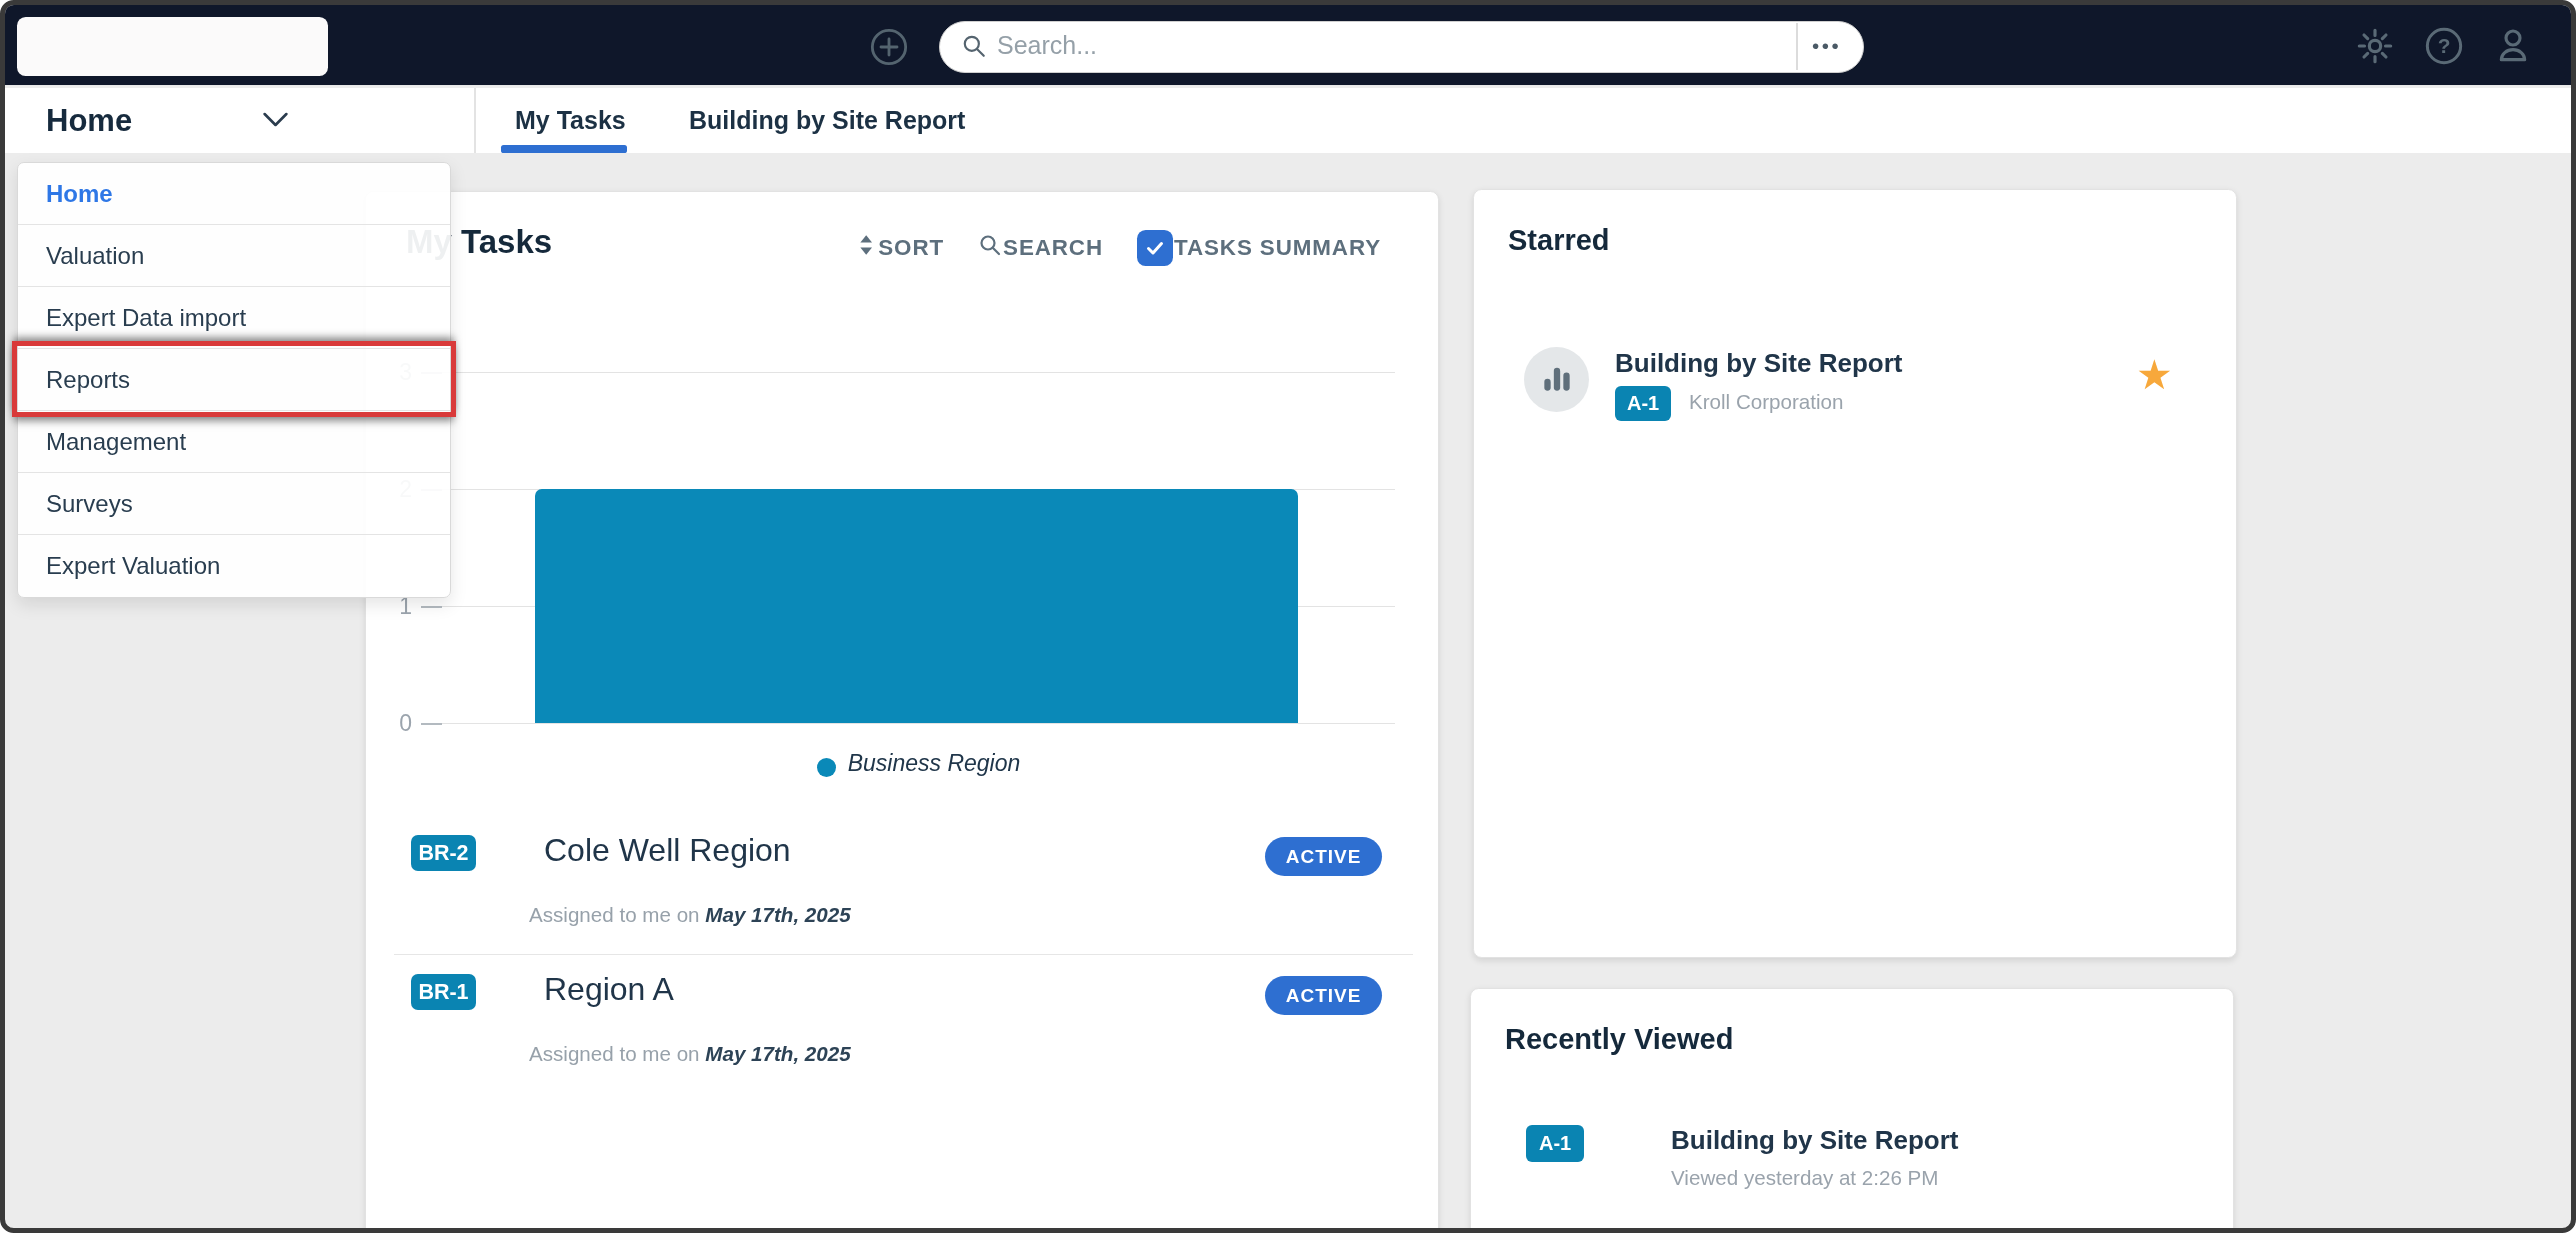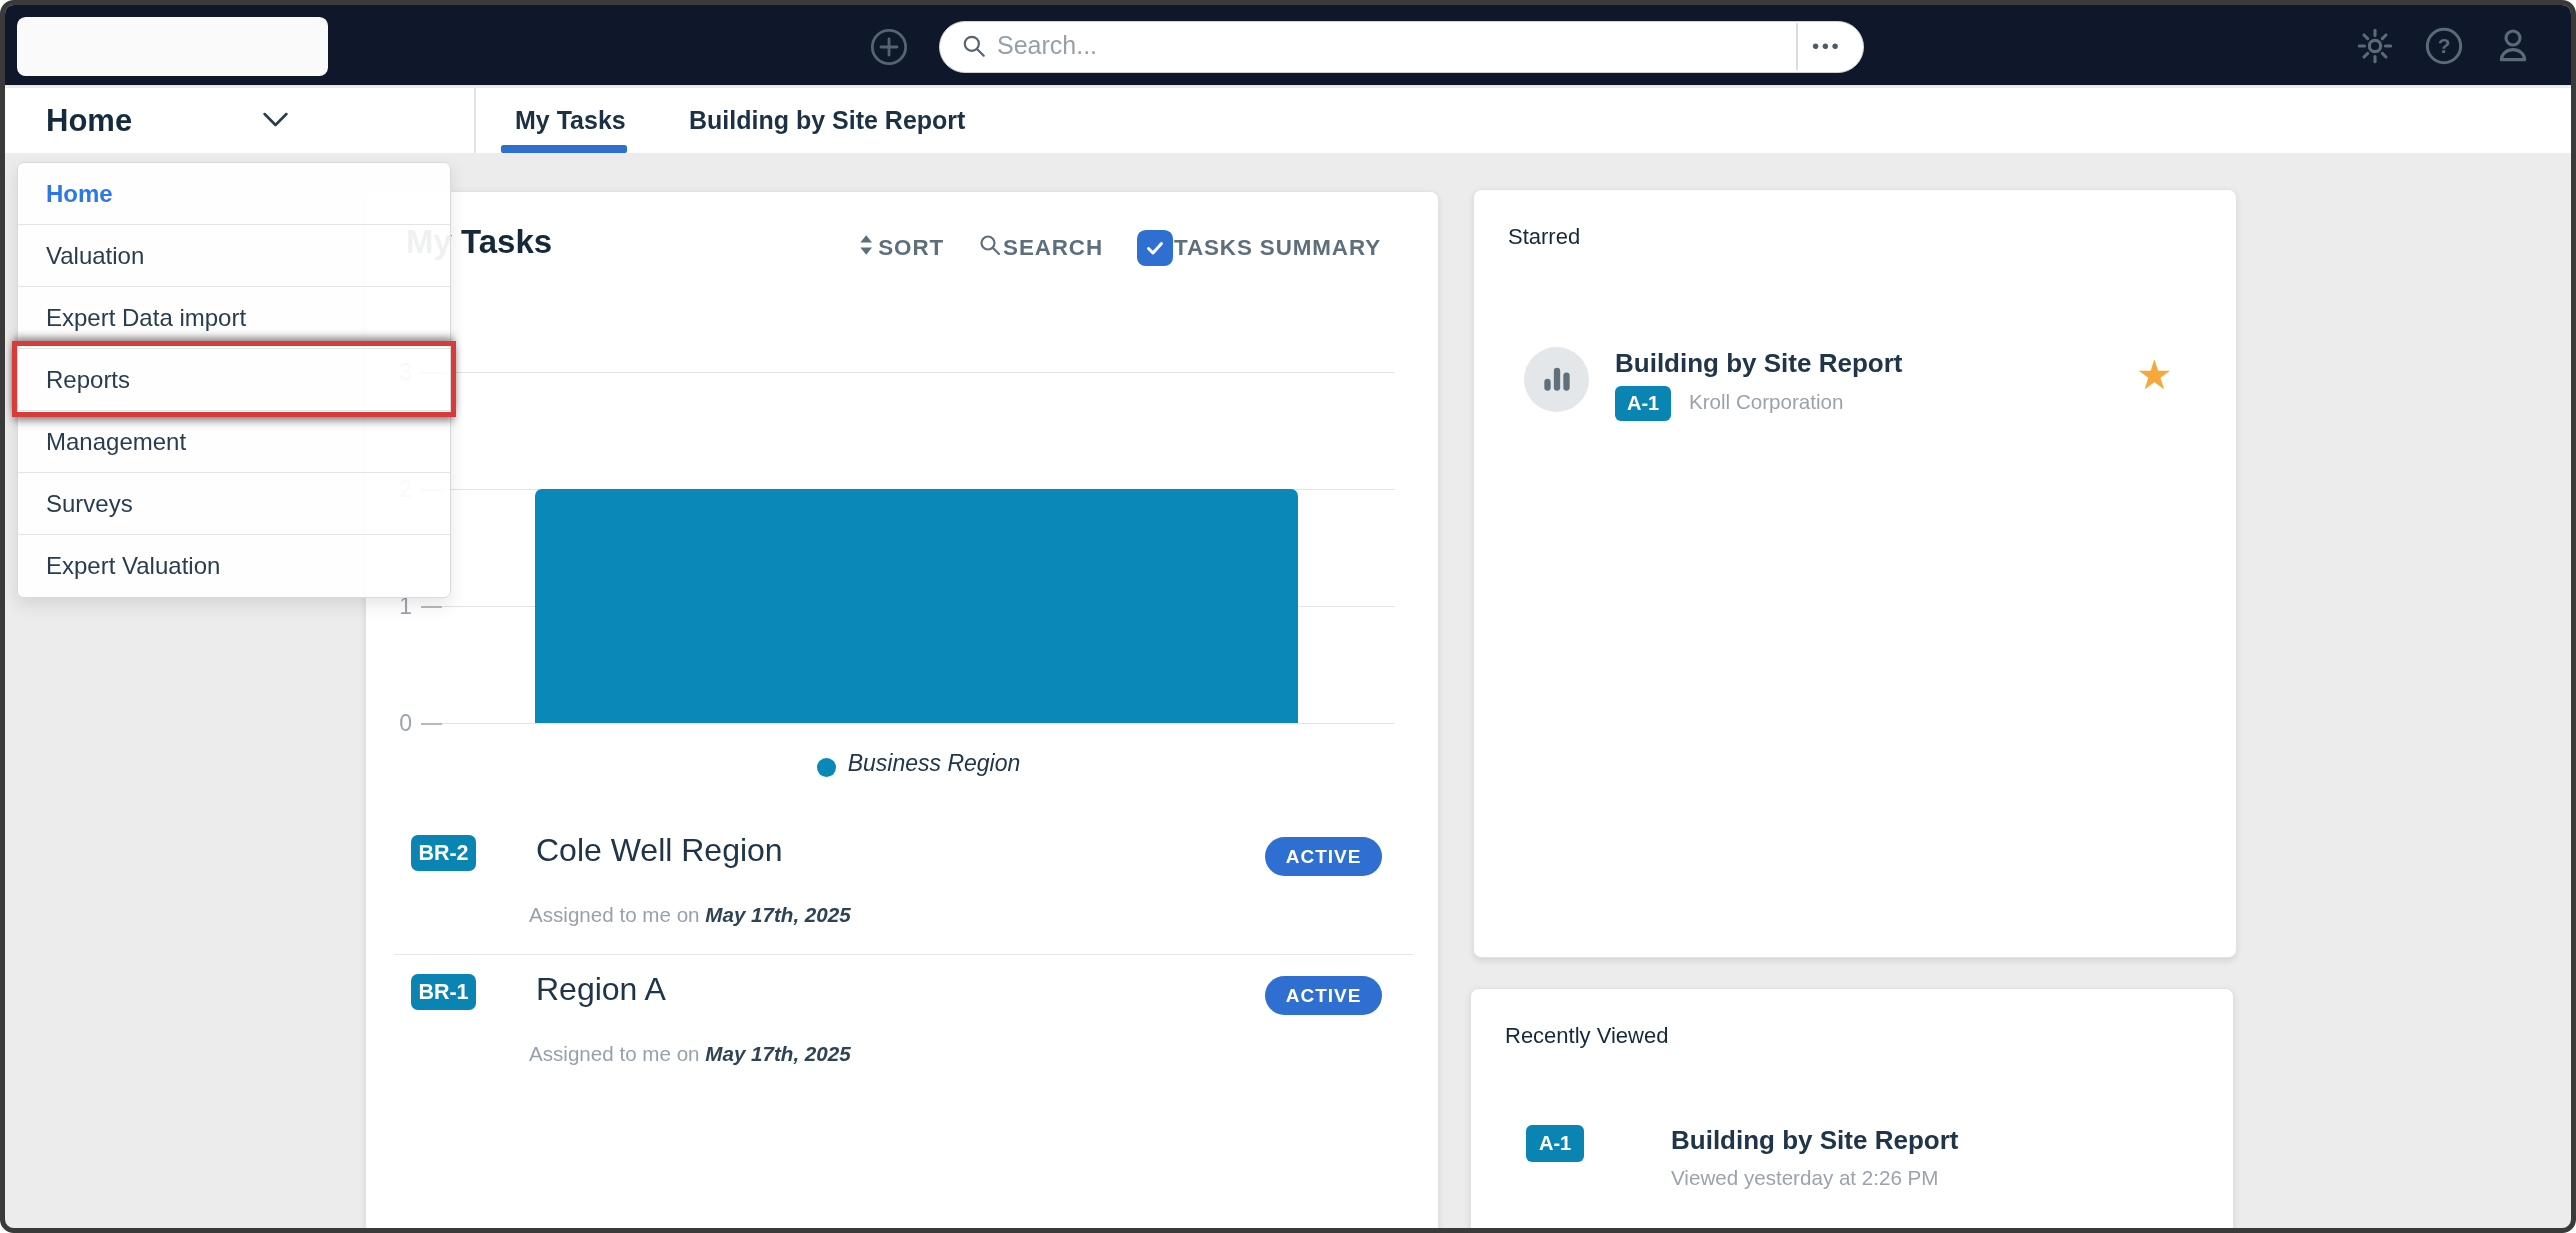--- a/index.html
+++ b/index.html
@@ -66,30 +66,30 @@
   .legend { position:absolute; left:76px; top:558px; width:953px; display:flex; gap:12px;
             align-items:flex-end; justify-content:center;font-style:italic; }
   .legend-dot { width:19px; height:19px; border-radius:50%; background:#0a89b8; }
   .legend-lbl { font-size:23px; color:#20364a; }
 
   
   .task-row { position:absolute; left:0; width:100%; height:129px; cursor:pointer; }
   .task-badge { position:absolute; left:45px; top:3.4px; min-width:65px; height:36px; padding:0 4px;
                 background:#0a84b2; color:#fff; font-size:21.5px; font-weight:700; border-radius:6.9px;
                 display:flex; align-items:center; justify-content:center; }
-  .task-title { position:absolute; left:170px; top:0; font-size:32px; color:#203549; }
+  .task-title { position:absolute; left:178px; top:0; font-size:32px; color:#203549; }
   .task-status { position:absolute; right:56px; top:5.2px; background:#2e6fd1; color:#fff;
                  font-size:19px; font-weight:700; letter-spacing:1px; border-radius:860px;
                  padding:8.6px 20.6px; }
   .task-sub { position:absolute; left:163px; top:71px; font-size:20.6px; color:#97a1aa; }
   .task-sub b { color:#2d4356; font-weight:700;font-style:italic; }
   .row-div { position:absolute; left:27.5px; width:1019px; height:0.9px; background:#e6e6e6; }
 
   
-  .side-title { position:absolute; left:34px; top:34px; font-size:22px; font-weight:400; color:#15293b; }
+  .side-title { position:absolute; left:34px; top:34px; font-size:29px; font-weight:700; color:#15293b; }
   .avatar { position:absolute; left:50px; top:157px; width:65px; height:65px; border-radius:50%;
             background:#e4e7e9; display:flex; align-items:center; justify-content:center; }
   .s-title { position:absolute; left:141px; top:158px; font-size:26px; font-weight:700; color:#203549; }
   .s-badge { position:absolute; background:#0a84b2; color:#fff; font-size:20px; font-weight:700;
              border-radius:6px; padding:6px 12px; }
   .s-company { position:absolute; left:215px; top:200px; font-size:20.6px; color:#9aa3ac; }
   .star { position:absolute; left:662px; top:165px; font-size:41px; color:#f7a83b; cursor:pointer;
           line-height:1; background:none; border:none; }
   .r-badge { position:absolute; left:55px; top:136px; background:#0a84b2; color:#fff; font-size:20px;
              font-weight:700; border-radius:6px; padding:6.9px 13px; }

